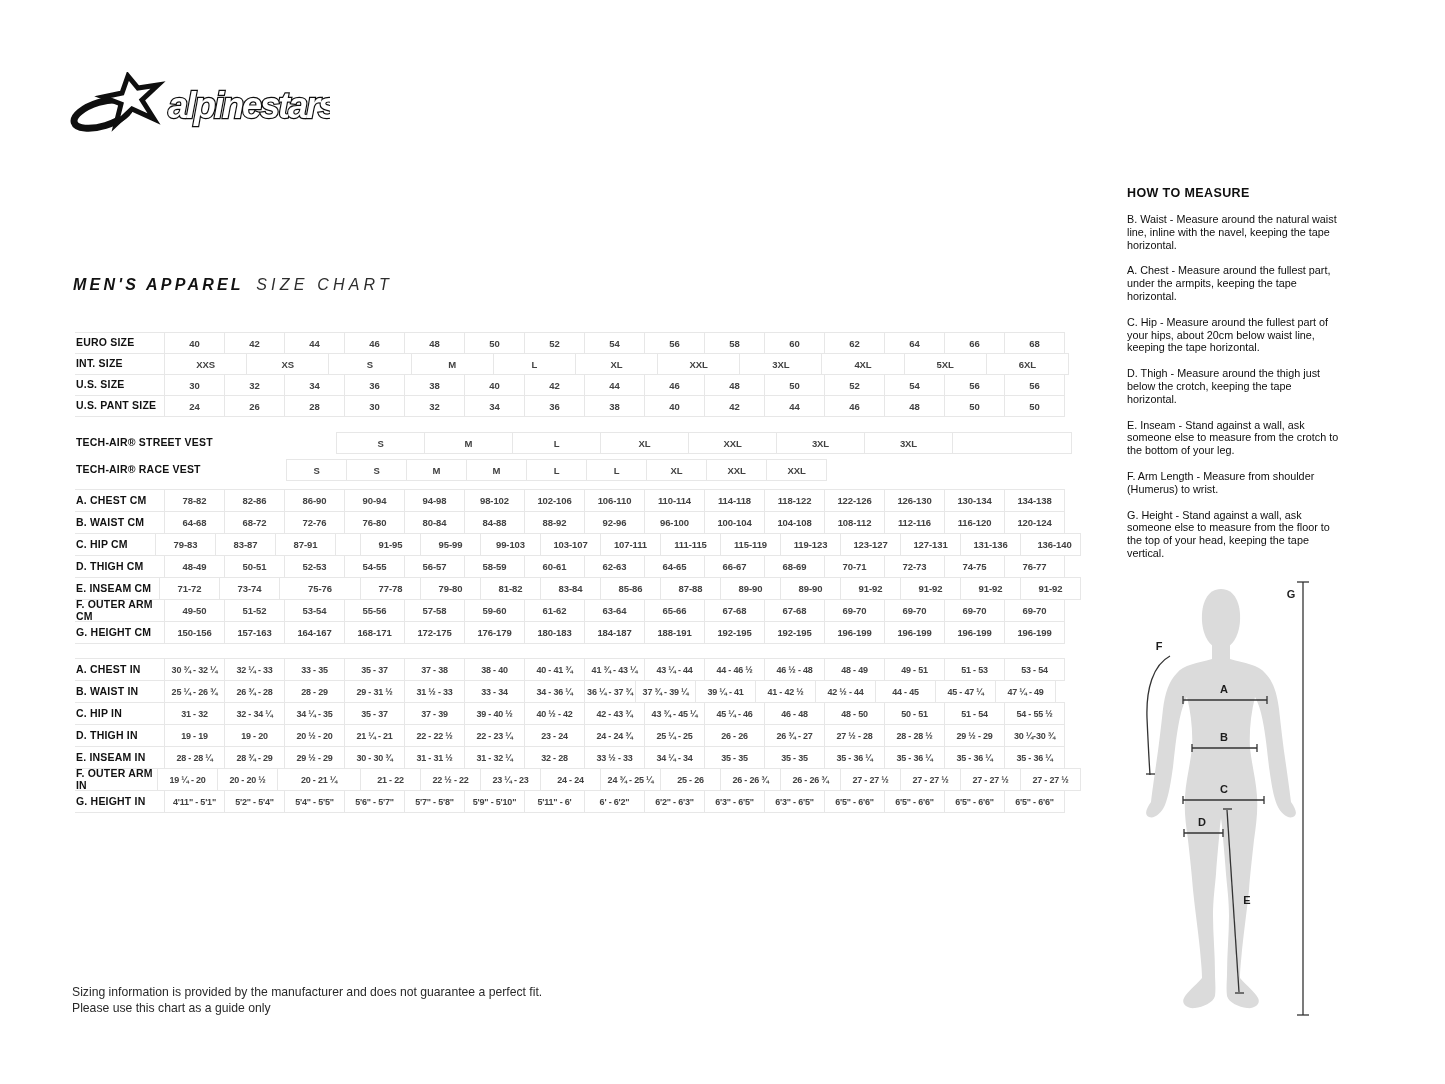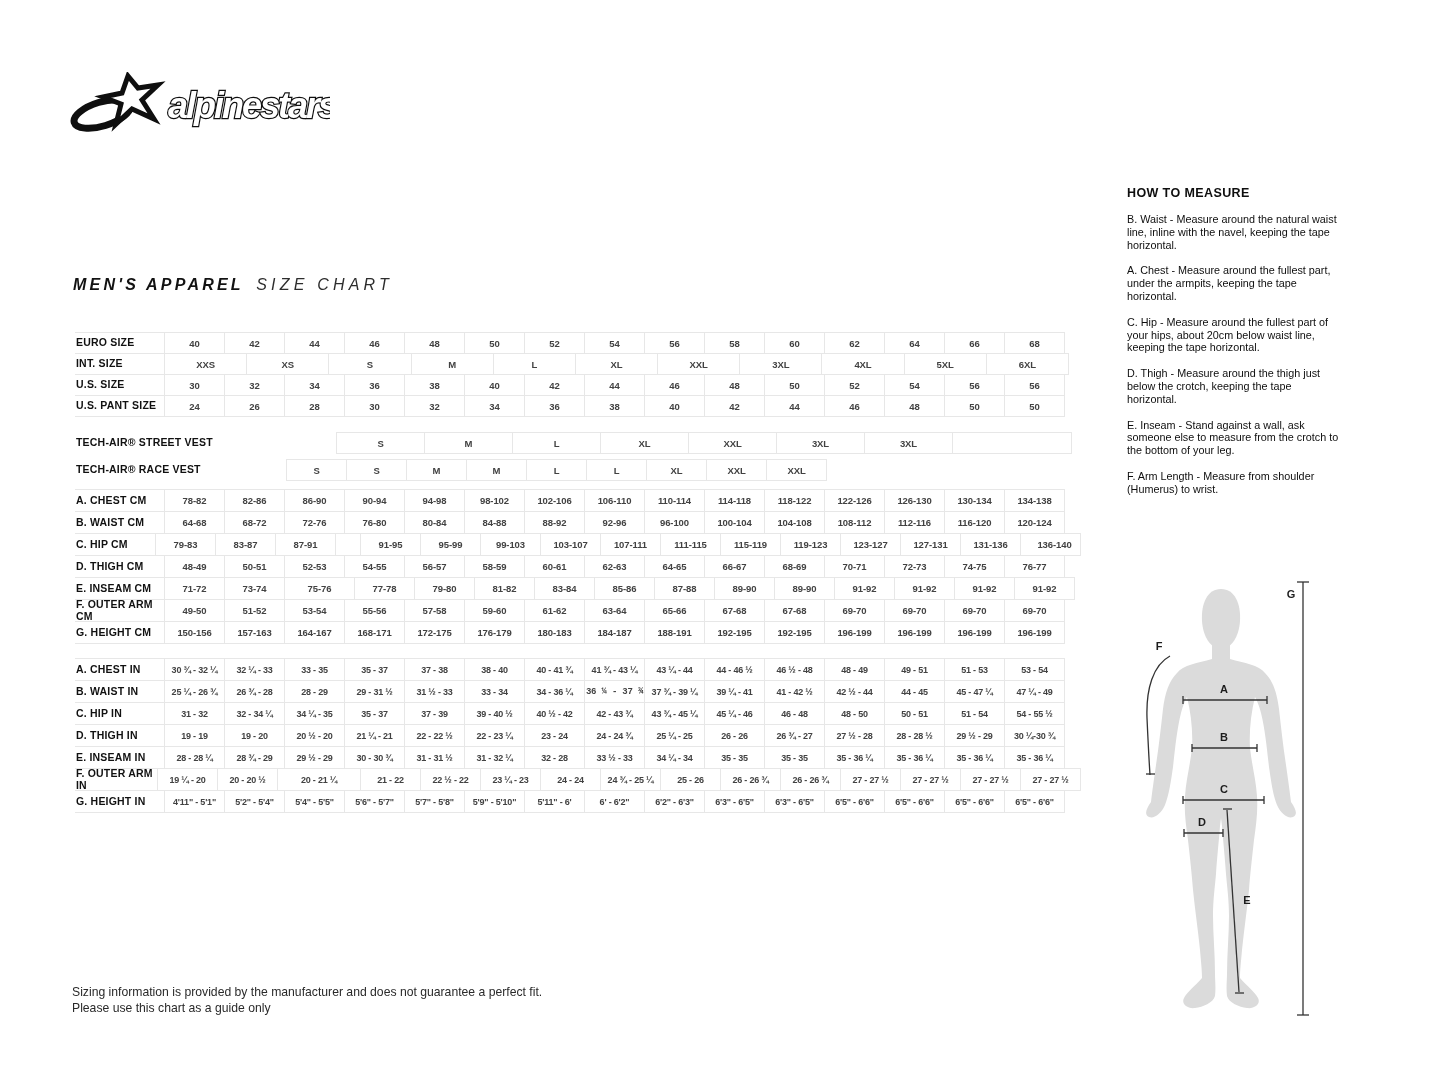--- a/index.html
+++ b/index.html
@@ -229,21 +229,21 @@
         <div class="t-cell" style="width: 61px;">68-69</div>
         <div class="t-cell" style="width: 61px;">70-71</div>
         <div class="t-cell" style="width: 61px;">72-73</div>
         <div class="t-cell" style="width: 61px;">74-75</div>
         <div class="t-cell" style="width: 61px;">76-77</div>
       </div>
       <div class="t-row">
         <div class="t-label">E. INSEAM CM</div>
         <div class="t-cell" style="width: 61px;">71-72</div>
         <div class="t-cell" style="width: 61px;">73-74</div>
-        <div class="t-cell" style="width: 71px;">75-76</div>
+        <div class="t-cell" style="width: 82px;">75-76</div>
         <div class="t-cell" style="width: 61px;">77-78</div>
         <div class="t-cell" style="width: 61px;">79-80</div>
         <div class="t-cell" style="width: 61px;">81-82</div>
         <div class="t-cell" style="width: 61px;">83-84</div>
         <div class="t-cell" style="width: 61px;">85-86</div>
         <div class="t-cell" style="width: 61px;">87-88</div>
         <div class="t-cell" style="width: 61px;">89-90</div>
         <div class="t-cell" style="width: 61px;">89-90</div>
         <div class="t-cell" style="width: 61px;">91-92</div>
         <div class="t-cell" style="width: 61px;">91-92</div>
@@ -308,21 +308,21 @@
       </div>
       <div class="t-row">
         <div class="t-label">B. WAIST IN</div>
         <div class="t-cell" style="width: 61px;">25 ¼ - 26 ¾</div>
         <div class="t-cell" style="width: 61px;">26 ¾ - 28</div>
         <div class="t-cell" style="width: 61px;">28 - 29</div>
         <div class="t-cell" style="width: 61px;">29 - 31 ½</div>
         <div class="t-cell" style="width: 61px;">31 ½ - 33</div>
         <div class="t-cell" style="width: 61px;">33 - 34</div>
         <div class="t-cell" style="width: 61px;">34 - 36 ¼</div>
-        <div class="t-cell" style="width: 61px; font-family: Liberation Mono, monospace;">36 ¼ - 37 ¾</div>
+        <div class="t-cell" style="width: 52px;">36 ¼ - 37 ¾</div>
         <div class="t-cell" style="width: 61px;">37 ¾ - 39 ¼</div>
         <div class="t-cell" style="width: 61px;">39 ¼ - 41</div>
         <div class="t-cell" style="width: 61px;">41 - 42 ½</div>
         <div class="t-cell" style="width: 61px;">42 ½ - 44</div>
         <div class="t-cell" style="width: 61px;">44 - 45</div>
         <div class="t-cell" style="width: 61px;">45 - 47 ¼</div>
         <div class="t-cell" style="width: 61px;">47 ¼ - 49</div>
       </div>
       <div class="t-row">
         <div class="t-label">C. HIP IN</div>
@@ -417,20 +417,21 @@
     </div>
 
   <div class="measure">
     <h3>HOW TO MEASURE</h3>
     <p>B. Waist - Measure around the natural waist line, inline with the navel, keeping the tape horizontal.</p>
     <p>A. Chest - Measure around the fullest part, under the armpits, keeping the tape horizontal.</p>
     <p>C. Hip - Measure around the fullest part of your hips, about 20cm below waist line, keeping the tape horizontal.</p>
     <p>D. Thigh - Measure around the thigh just below the crotch, keeping the tape horizontal.</p>
     <p>E. Inseam - Stand against a wall, ask someone else to measure from the crotch to the bottom of your leg.</p>
     <p>F. Arm Length - Measure from shoulder (Humerus) to wrist.</p>
+    <p>G. Height - Stand against a wall, ask someone else to measure from the floor to the top of your head, keeping the tape vertical.</p>
   </div>
 
   <svg class="figure" viewBox="0 0 320 475">
     <defs>
       <path id="halfbody" d="M93 74 L84 76 L84 91
         C70 95 55 97 49 105 C41 113 37 125 35 141 C33 159 31 177 28 197
         C26 211 24 225 23 234 C18 241 16 247 21 249 C26 251 33 246 37 237
         C41 227 43 213 45 199 C47 181 49 161 53 145 C55 137 57 133 59 129
         C63 145 65 163 64 180 C62 198 58 212 57 228 C56 244 58 258 60 272
         C62 290 64 308 65 322 C67 342 70 362 72 382 C73 394 74 402 74 410

